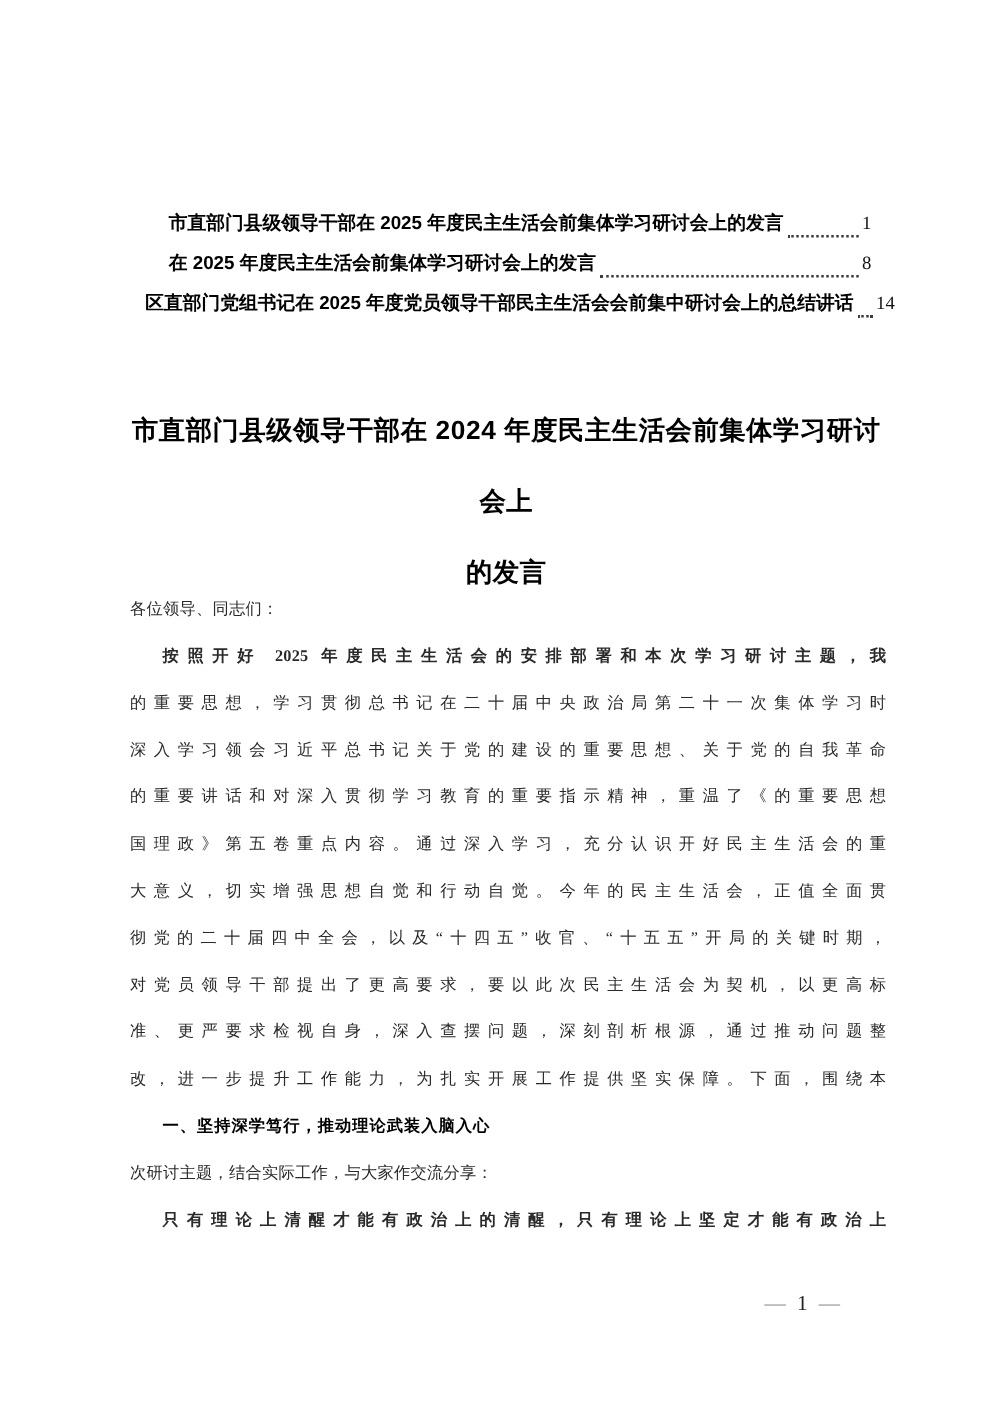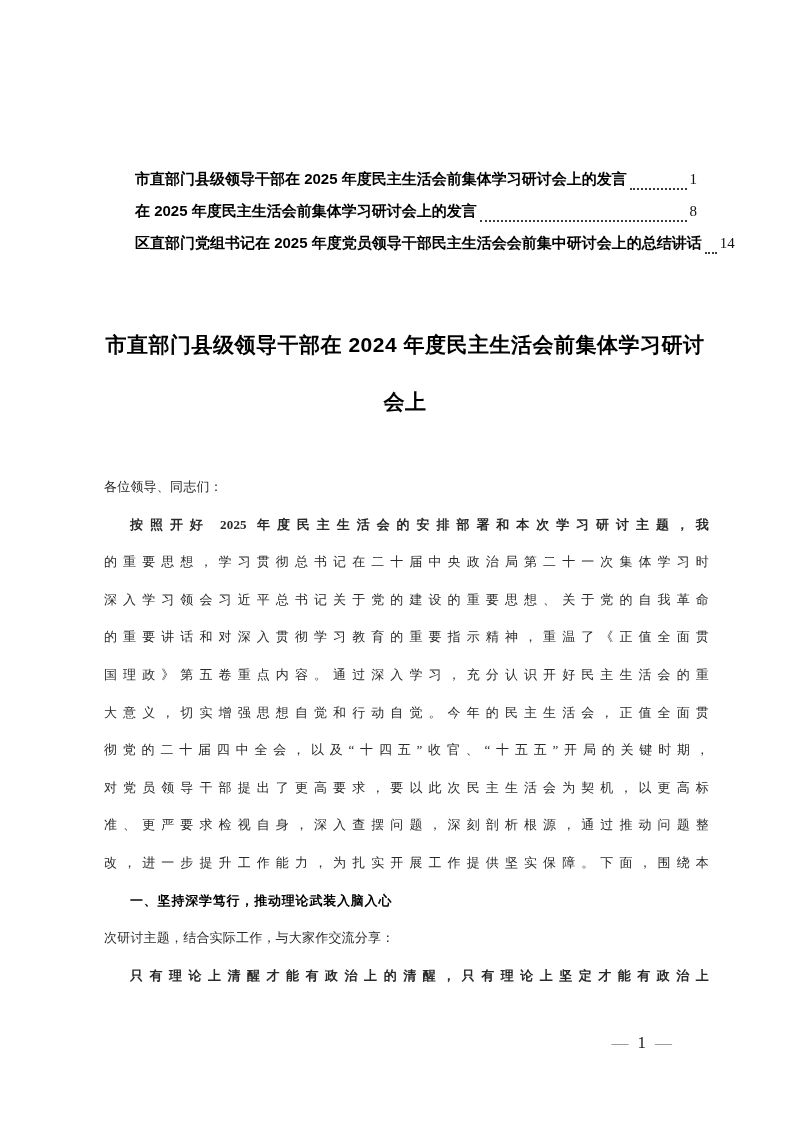--- a/index.html
+++ b/index.html
@@ -23,20 +23,21 @@
     font-family: "Liberation Sans", sans-serif;
     font-weight: 600;
     font-size: 15px;
     color: #000000;
   }
   .toc-row {
     display: flex;
     align-items: baseline;
     height: 32px;
     line-height: 32px;
+    justify-content: center;
   }
   .toc-title { white-space: nowrap; }
   .toc-leader {
     flex: 1 1 auto;
     min-width: 12px;
     border-bottom: 2px dotted #3c3c3c;
     margin: 0 3px 5px 3px;
     align-self: flex-end;
   }
   .toc-page {
@@ -119,29 +120,30 @@
     </div>
     <div class="toc-row">
       <span class="toc-title">区直部门党组书记在 2025 年度党员领导干部民主生活会会前集中研讨会上的总结讲话</span>
       <span class="toc-leader"></span>
       <span class="toc-page">14</span>
     </div>
   </div>
 
   <div class="doc-title">
     <div>市直部门县级领导干部在 2024 年度民主生活会前集体学习研讨会上</div>
+    <div>的发言</div>
   </div>
 
   <div class="doc-body">
     <div class="line short">各位领导、同志们：</div>
 
     <div class="line indent">按照开好 2025 年度民主生活会的安排部署和本次学习研讨主题，我</div>
     <div class="line">的重要思想，学习贯彻总书记在二十届中央政治局第二十一次集体学习时</div>
     <div class="line">深入学习领会习近平总书记关于党的建设的重要思想、关于党的自我革命</div>
-    <div class="line">的重要讲话和对深入贯彻学习教育的重要指示精神，重温了《正值全面贯</div>
+    <div class="line">的重要讲话和对深入贯彻学习教育的重要指示精神，重温了《的重要思想</div>
     <div class="line">国理政》第五卷重点内容。通过深入学习，充分认识开好民主生活会的重</div>
     <div class="line">大意义，切实增强思想自觉和行动自觉。今年的民主生活会，正值全面贯</div>
     <div class="line">彻党的二十届四中全会，以及“十四五”收官、“十五五”开局的关键时期，</div>
     <div class="line">对党员领导干部提出了更高要求，要以此次民主生活会为契机，以更高标</div>
     <div class="line">准、更严要求检视自身，深入查摆问题，深刻剖析根源，通过推动问题整</div>
     <div class="line">改，进一步提升工作能力，为扎实开展工作提供坚实保障。下面，围绕本</div>
     <div class="line short indent heading">一、坚持深学笃行，推动理论武装入脑入心</div>
 
     <div class="line short">次研讨主题，结合实际工作，与大家作交流分享：</div>
 

